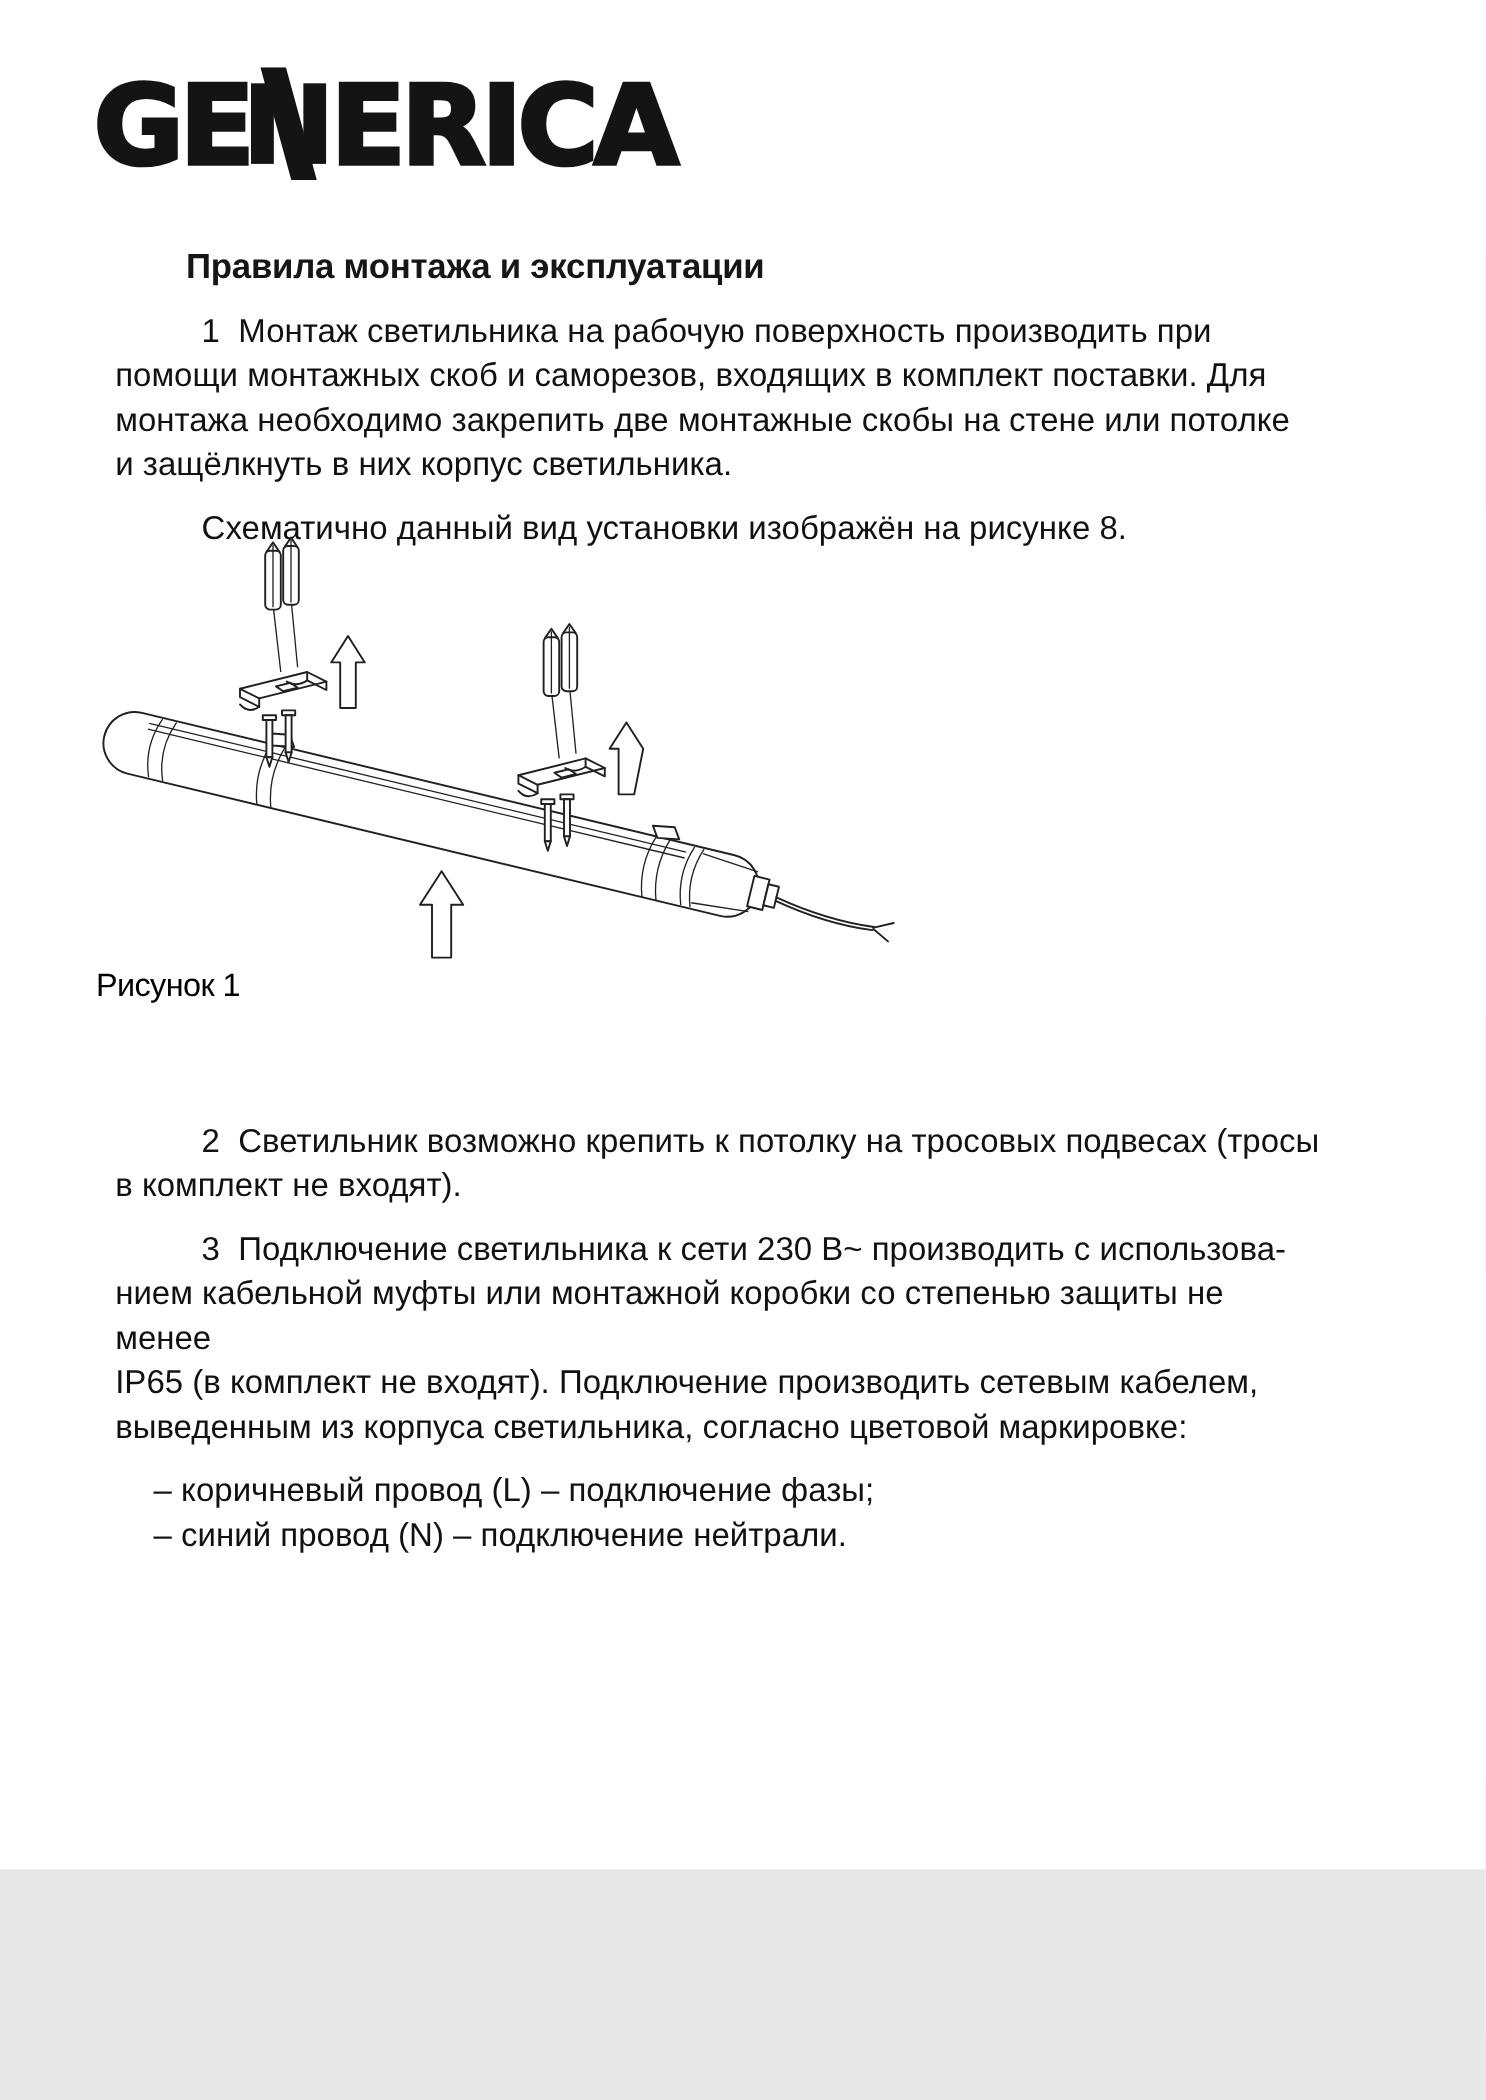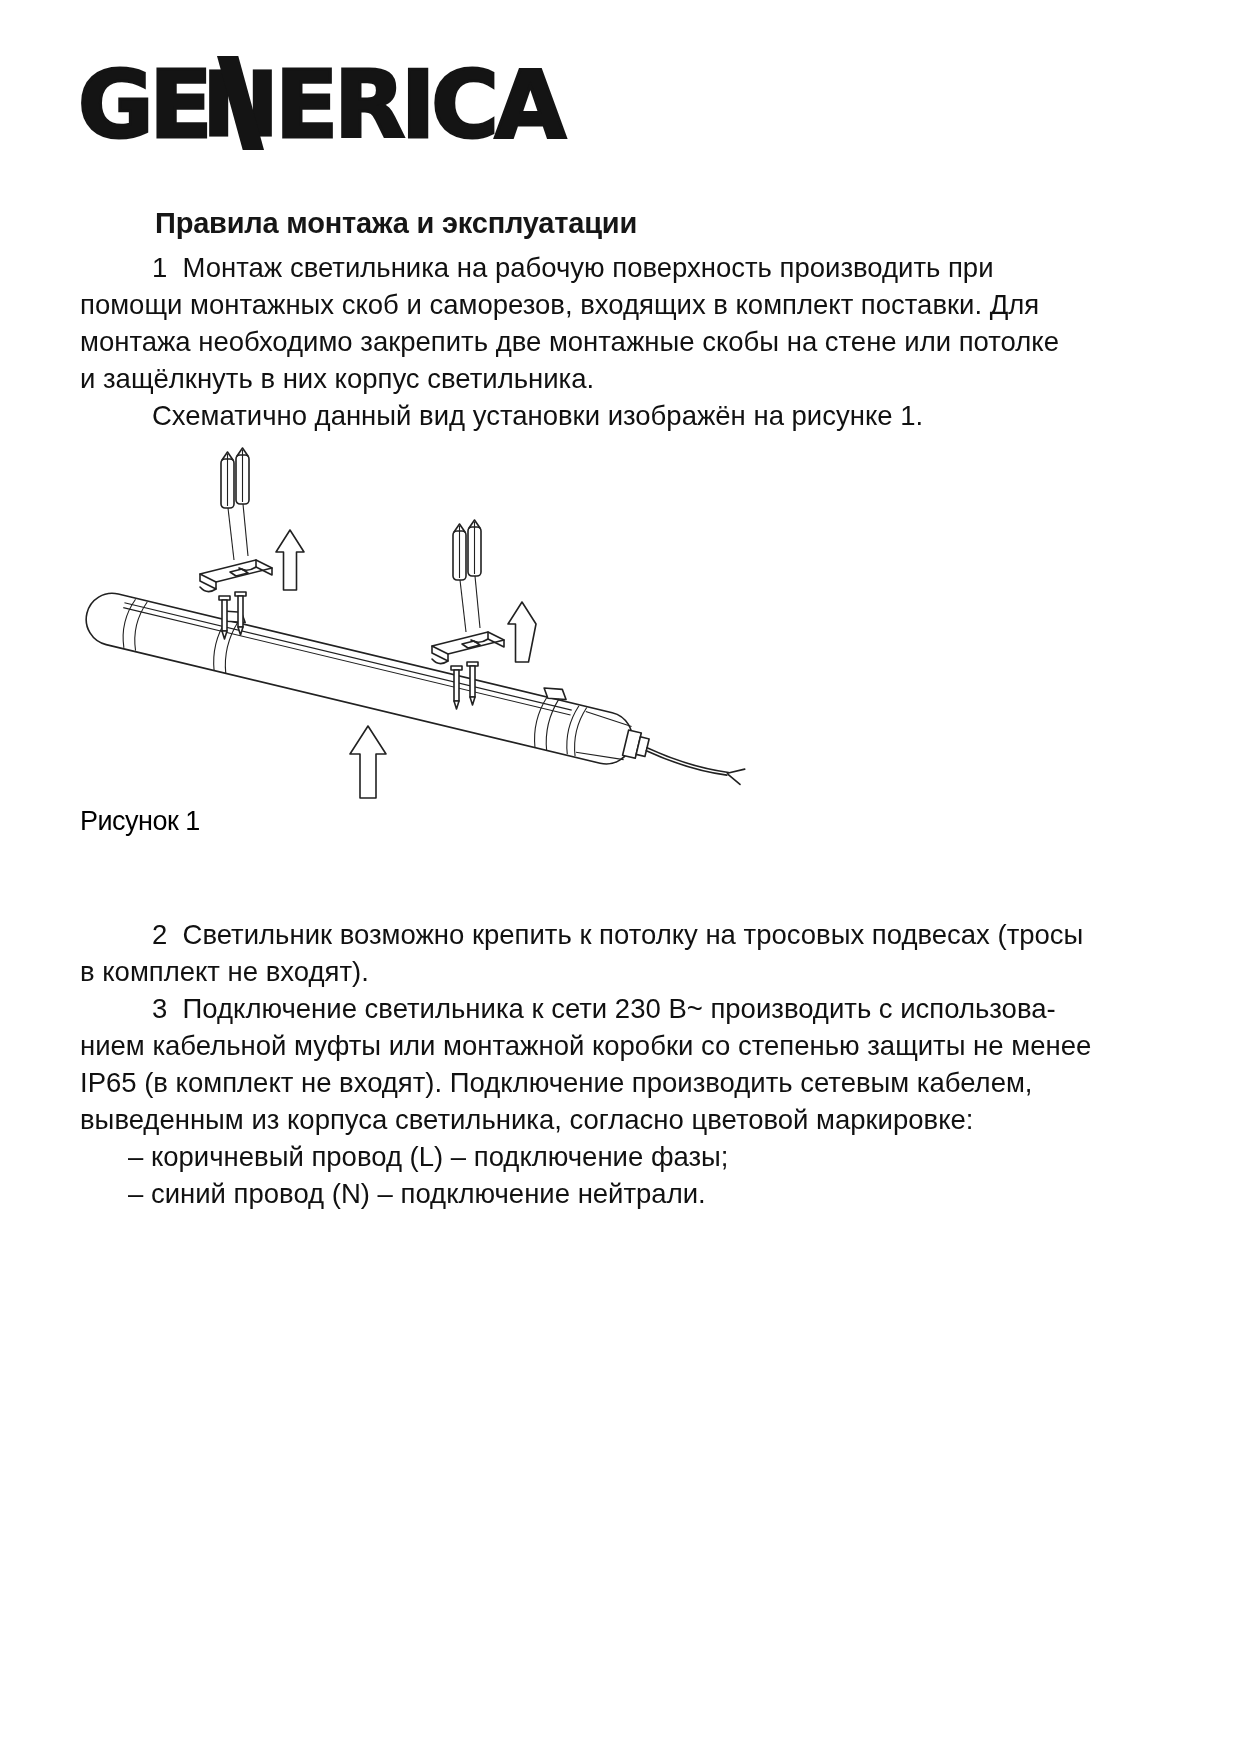--- a/index.html
+++ b/index.html
@@ -1,18 +1,18 @@
 <!DOCTYPE html>
 <html><head>
 <meta charset="utf-8">
 <style>
   html,body{margin:0;padding:0;background:#e8e8e8;}
   .page{
     position:relative;
-    width:1238px;height:1750px;
+    width:1238px;height:1558px;
     background:#ffffff;
     font-family:"Liberation Sans",sans-serif;
     color:#111111;
     overflow:hidden;
   }
   
   .logo{
     position:absolute;left:78px;top:56px;
     font-family:"DejaVu Sans",sans-serif;
     font-weight:bold;
@@ -36,21 +36,21 @@
   .col-1{top:205px;}
   .col-2{top:916px;}
   h1.doc-heading{
     margin:0 0 8px 75px;
     font-family:Liberation Sans, sans-serif;
     font-size:29px;line-height:36px;
     font-weight:bold;color:#161616;
     letter-spacing:-0.2px;
   }
   p.body{
-    margin:0;
+    margin:16px;
     white-space:pre-line;
     text-indent:72px;
   }
   p.dash-item{
     margin:0;
     padding-left:48px;
   }
   .figure-wrap{position:absolute;left:78px;top:438px;width:700px;height:392px;}
   .figure-caption{
     position:absolute;left:80px;top:806px;
@@ -72,21 +72,21 @@
           <polygon points="7,-12 26,-12 49,72 30,72"></polygon>
         </g>
       </svg><span>ERICA</span></div>
 
   <div class="col col-1">
     <h1 class="doc-heading">Правила монтажа и эксплуатации</h1>
     <p class="body">1&nbsp; Монтаж светильника на рабочую поверхность производить при
 помощи монтажных скоб и саморезов, входящих в комплект поставки. Для
 монтажа необходимо закрепить две монтажные скобы на стене или потолке
 и защёлкнуть в них корпус светильника.</p>
-    <p class="body">Схематично данный вид установки изображён на рисунке 1.</p>
+    <p class="body">Схематично данный вид установки изображён на рисунке 8.</p>
   </div>
 
   <div class="figure-wrap">
     <svg width="700" height="392" viewBox="0 0 700 392">
       <defs>
         <g id="clipShape">
           <path class="ln" d="M-38,0 L18,-14 L34,-6 L-22,8 Z"></path>
           <path class="ln" d="M-38,0 L-38,7 L-22,15 L-22,8"></path>
           <path class="ln" d="M-22,15 Q-31,21 -38,13"></path>
           <path class="ln" d="M34,-6 L34,1 L18,-7 L18,-14"></path>

